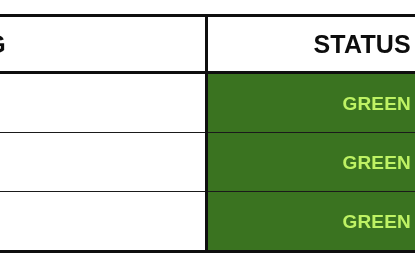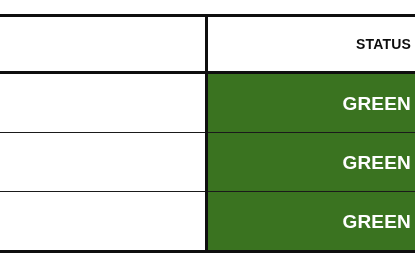--- a/index.html
+++ b/index.html
@@ -55,21 +55,21 @@
   .row-header td {
     height: 54px;
     border-top: 3px solid #0f0f0f;
     border-bottom: 3px solid #0f0f0f;
     background: #ffffff;
   }
   .row-header .col-label {
     border-right: 3px solid #0f0f0f;
   }
   .hdr-text {
-    font-size: 14px;
+    font-size: 25px;
     font-weight: bold;
     color: #0d0d0d;
     letter-spacing: 0.2px;
     line-height: 1;
     width: 100%;
   }
   .hdr-label {
     padding-left: 12px;
     text-align: left;
   }
@@ -105,21 +105,21 @@
     text-align: left;
     white-space: nowrap;
   }
 
   .status-cell-green {
     background: #3a7320;
   }
   .status-text {
     font-size: 19px;
     font-weight: bold;
-    color: #ffffff;
+    color: #bef264;
     padding-right: 5px;
     line-height: 1;
     width: 100%;
     text-align: right;
     letter-spacing: 0.2px;
   }
   .status-cell-green .cell-inner {
     background: #3a7320;
   }
 </style>

